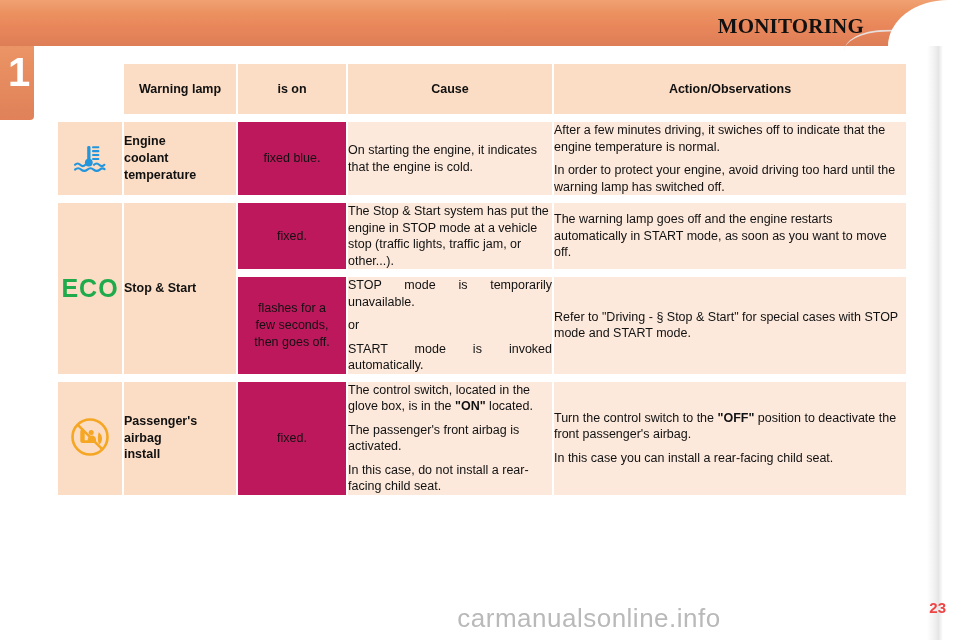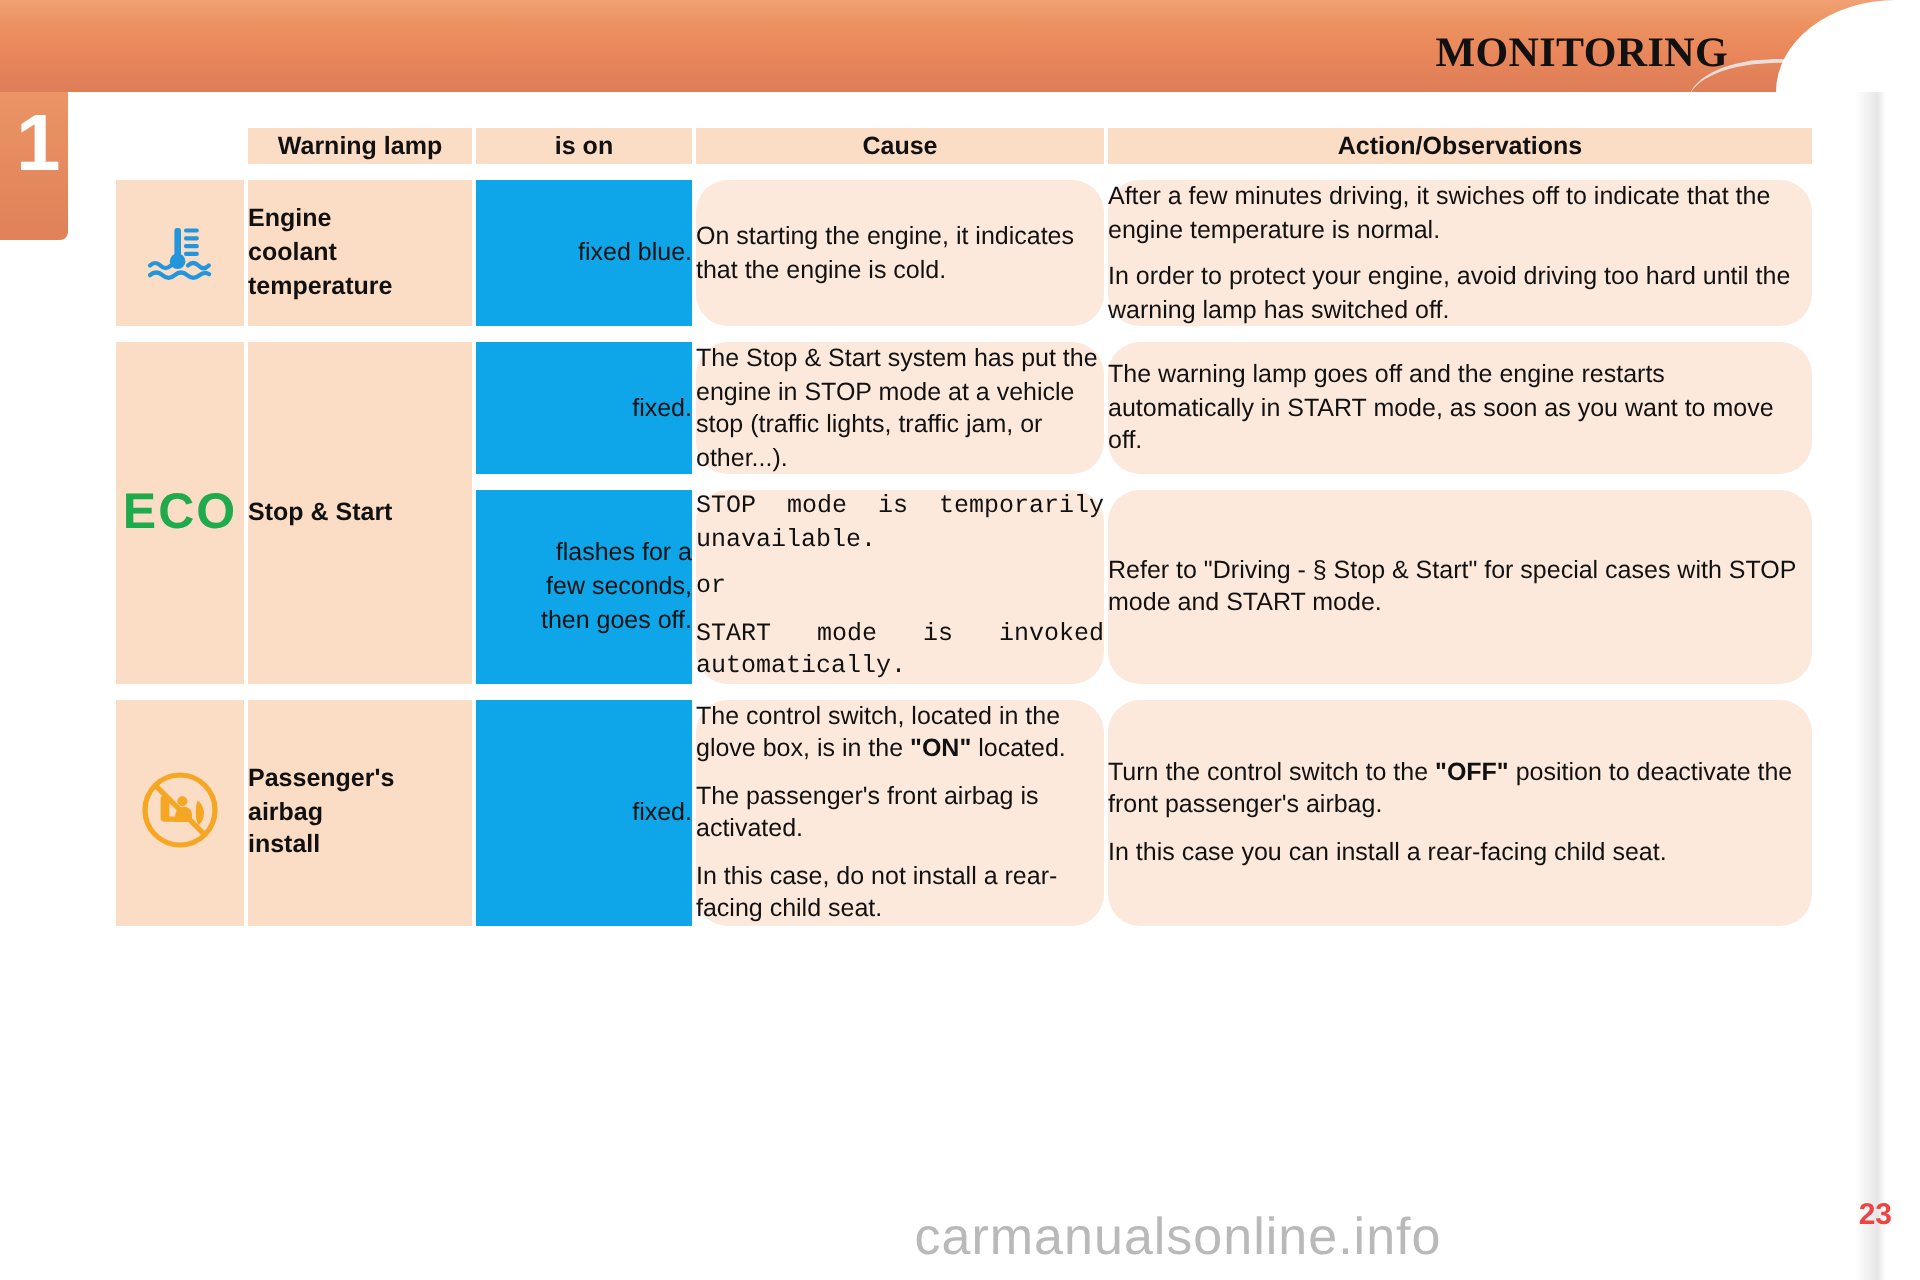--- a/index.html
+++ b/index.html
@@ -99,58 +99,56 @@
   table.warn-table th {
     vertical-align: middle;
     padding: 0;
   }
   .th-cell {
     background: #fbdcc4;
     text-align: center;
     font-size: 12.5px;
     font-weight: bold;
     color: #111111;
-    height: 18px;
+    height: 50px;
     padding: 0 4px;
     margin-left: 13px;
   }
   .cell-icon {
     background: #fbdcc4;
     text-align: center;
     margin-left: 40px;
   }
   .cell-lamp {
     background: #fbdcc4;
     text-align: left;
     font-size: 12.5px;
     font-weight: bold;
     color: #111111;
     line-height: 1.35;
     padding: 4px 6px;
   }
   .cell-ison {
-    background: #0ea5e9;
-    text-align: right;
+    background: #be185d;
+    text-align: center;
     font-size: 12.5px;
     color: #111111;
     line-height: 1.35;
     padding: 4px 6px;
   }
   .cell-body {
     background: #fce9dc;
     font-size: 12.5px;
     color: #111111;
     line-height: 1.32;
     padding: 8px 10px;
     text-align: left;
-    border-radius: 16px;
   }
   .cell-body.justify {
     text-align: justify;
-    font-family: Liberation Mono, monospace;
   }
   .cell-body p {
     margin: 0 0 7px 0;
   }
   .cell-body p:last-child {
     margin-bottom: 0;
   }
   .spacer-row td {
     height: 4px;
     background: #ffffff;

